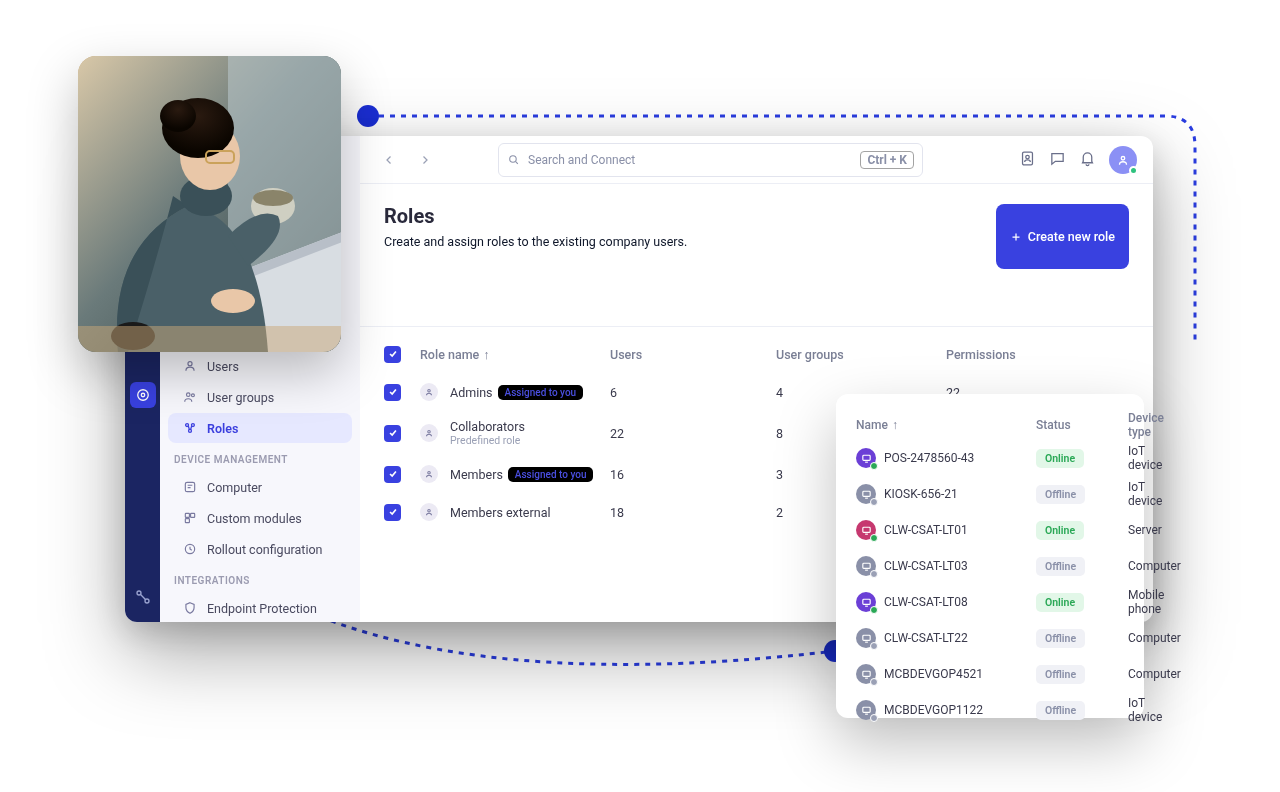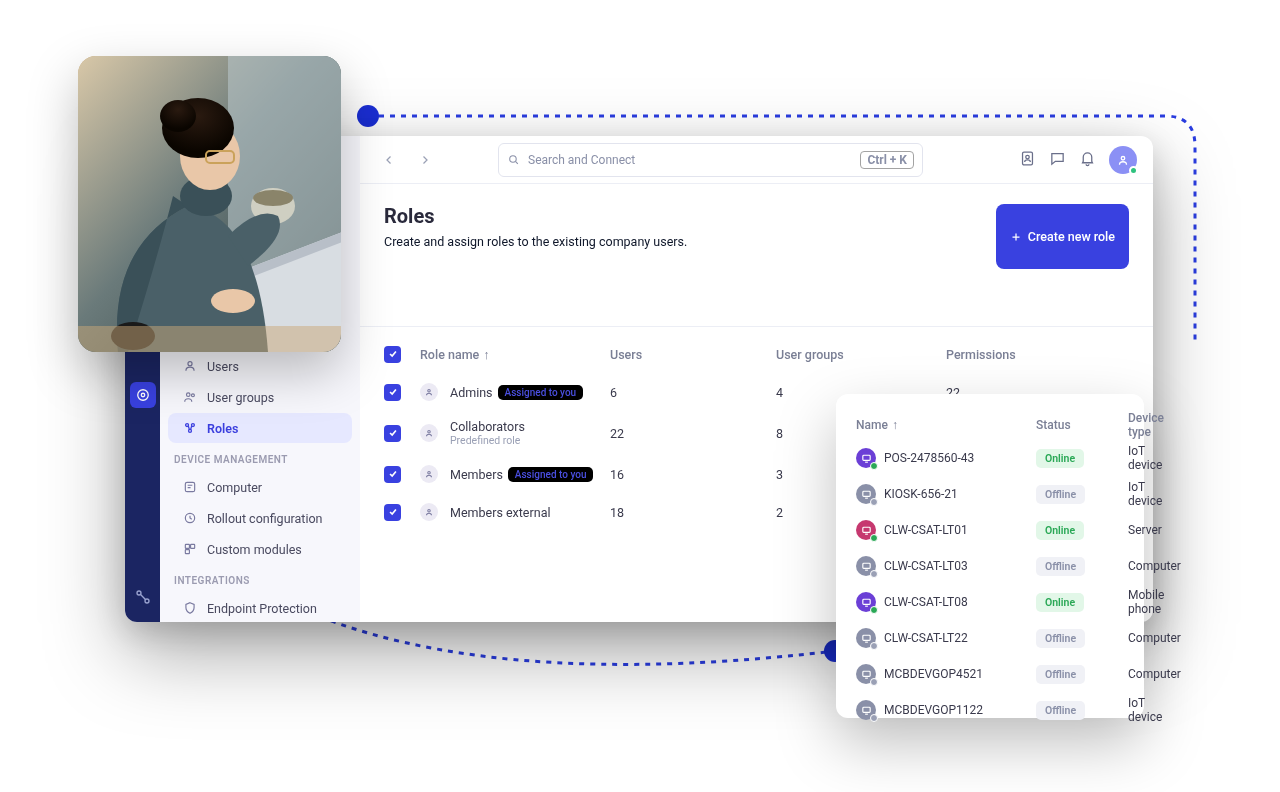--- a/index.html
+++ b/index.html
@@ -208,35 +208,35 @@
           <svg width="14" height="14" viewBox="0 0 24 24" fill="none" stroke="currentColor" stroke-width="2">
             <rect x="4" y="4" width="16" height="16" rx="3"></rect>
             <path d="M8 9h8M8 13h5"></path>
           </svg>
         </span>
       <span>Computer</span>
     </div>
     <div class="item">
       <span class="mi">
           <svg width="14" height="14" viewBox="0 0 24 24" fill="none" stroke="currentColor" stroke-width="2">
-            <circle cx="12" cy="12" r="8"></circle>
-            <path d="M12 8v4l3 2"></path>
-          </svg>
-        </span>
-      <span>Rollout configuration</span>
-    </div>
-    <div class="item">
-      <span class="mi">
-          <svg width="14" height="14" viewBox="0 0 24 24" fill="none" stroke="currentColor" stroke-width="2">
             <rect x="4" y="4" width="7" height="7" rx="1"></rect>
             <rect x="13" y="4" width="7" height="7" rx="1"></rect>
             <rect x="4" y="13" width="7" height="7" rx="1"></rect>
           </svg>
         </span>
       <span>Custom modules</span>
+    </div>
+    <div class="item">
+      <span class="mi">
+          <svg width="14" height="14" viewBox="0 0 24 24" fill="none" stroke="currentColor" stroke-width="2">
+            <circle cx="12" cy="12" r="8"></circle>
+            <path d="M12 8v4l3 2"></path>
+          </svg>
+        </span>
+      <span>Rollout configuration</span>
     </div>
 
     <div class="hdr">INTEGRATIONS</div>
     <div class="item">
       <span class="mi">
           <svg width="14" height="14" viewBox="0 0 24 24" fill="none" stroke="currentColor" stroke-width="2">
             <path d="M12 3l7 3v5c0 5-3 8-7 10-4-2-7-5-7-10V6l7-3z"></path>
           </svg>
         </span>
       <span>Endpoint Protection</span>

